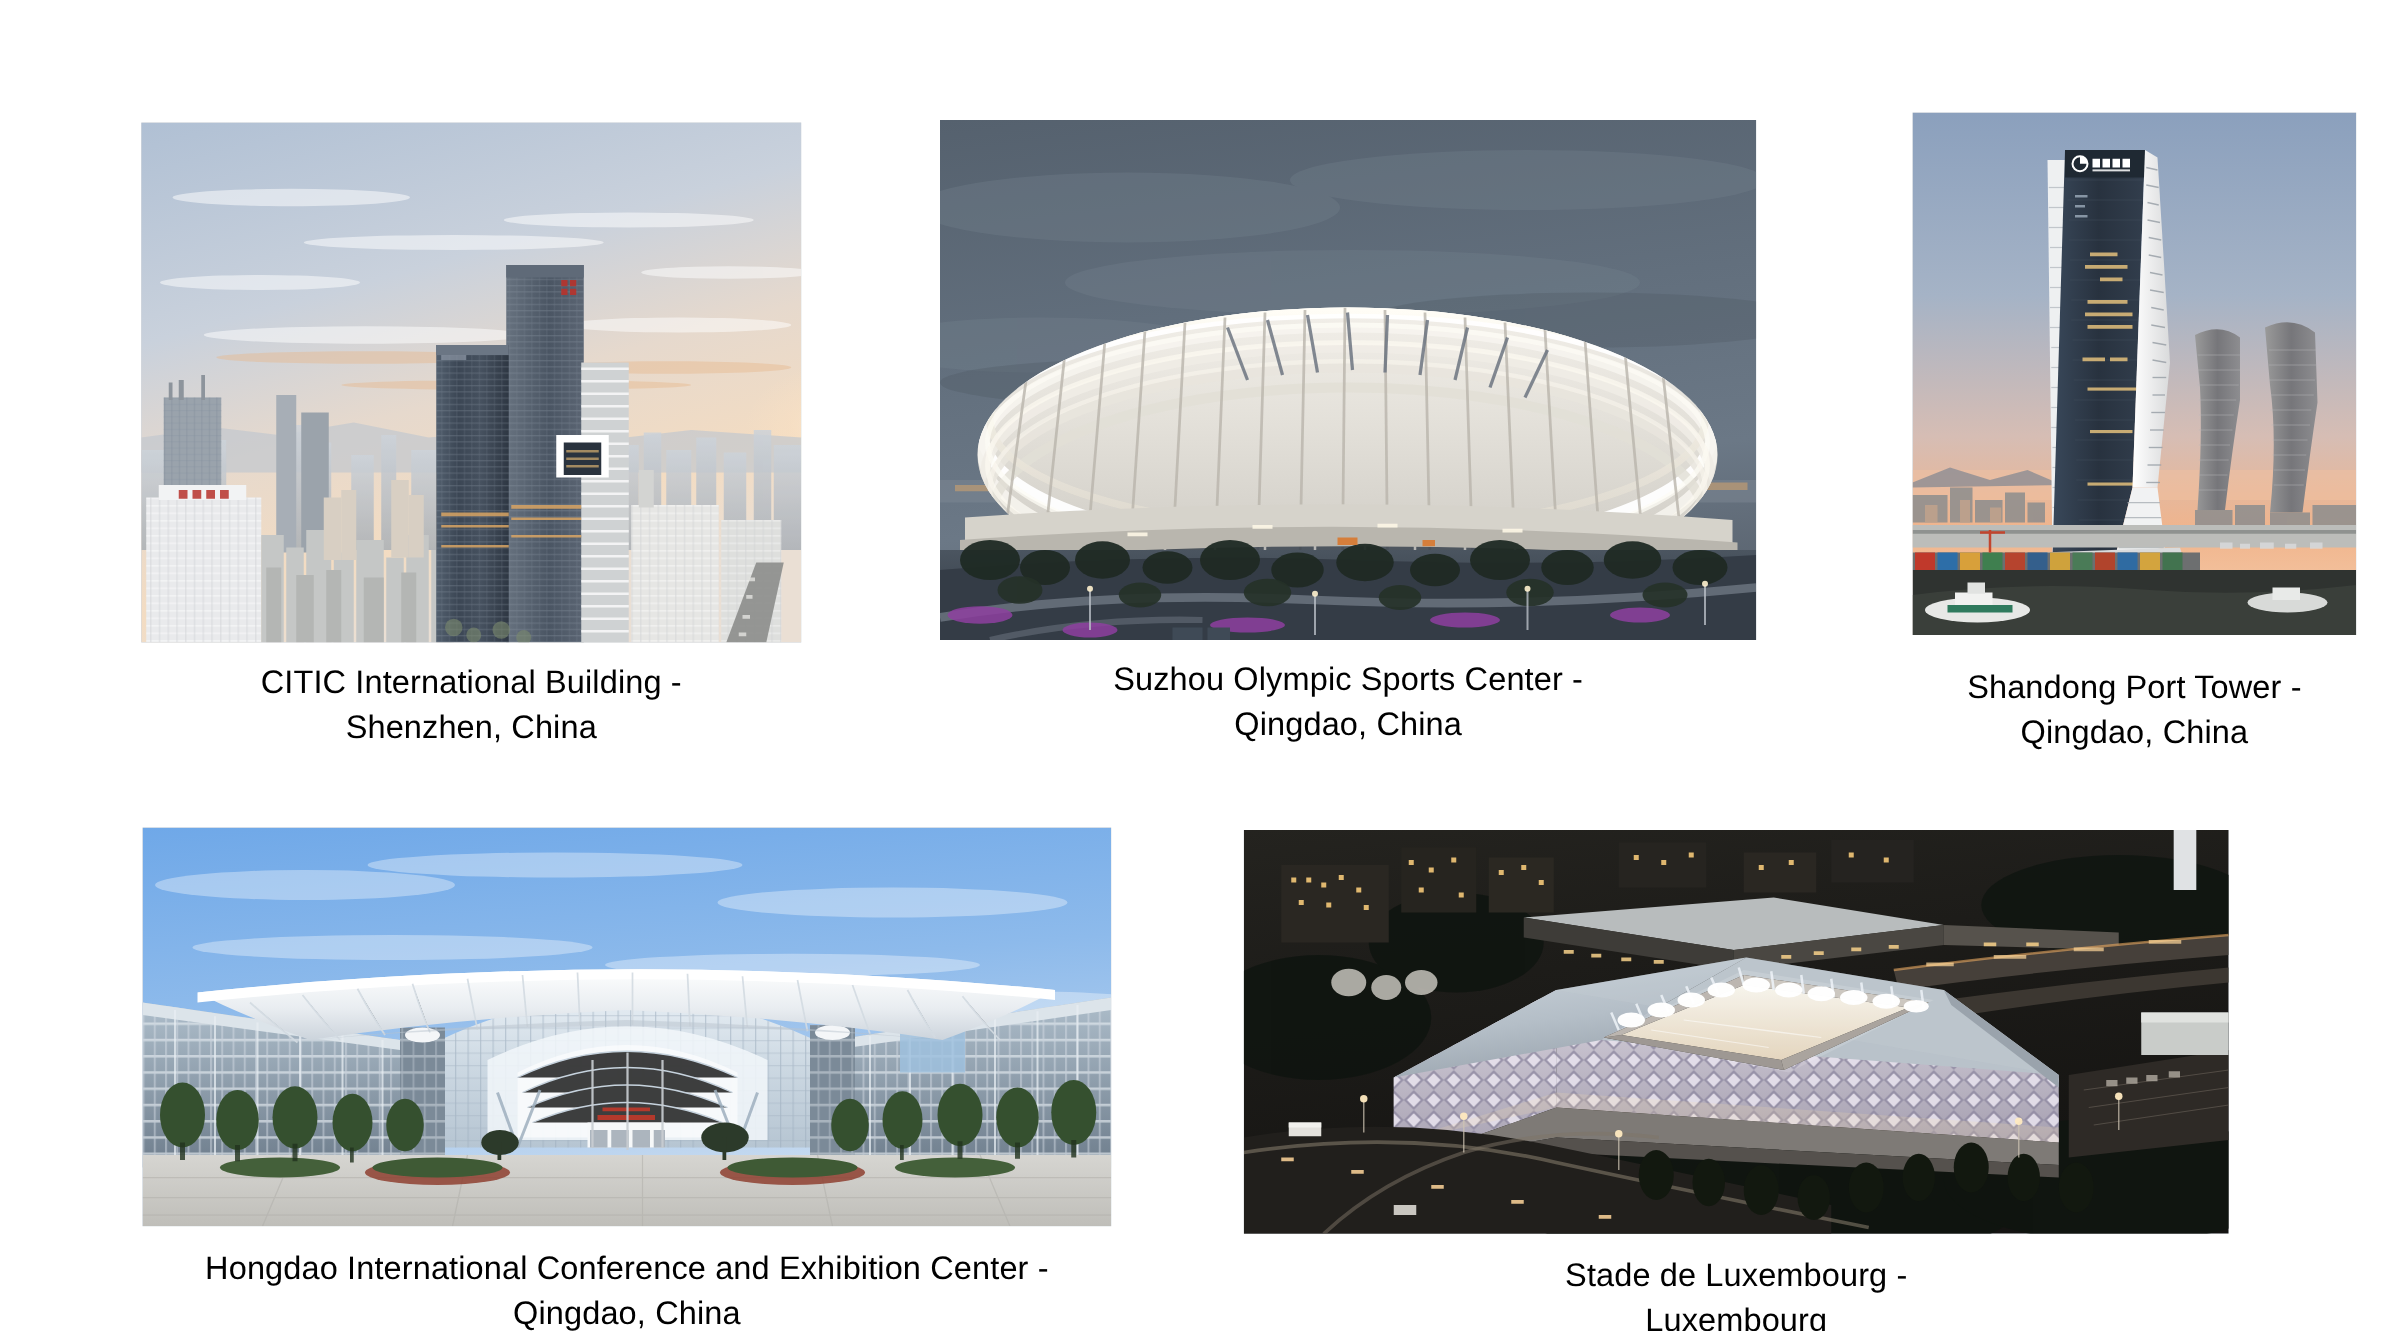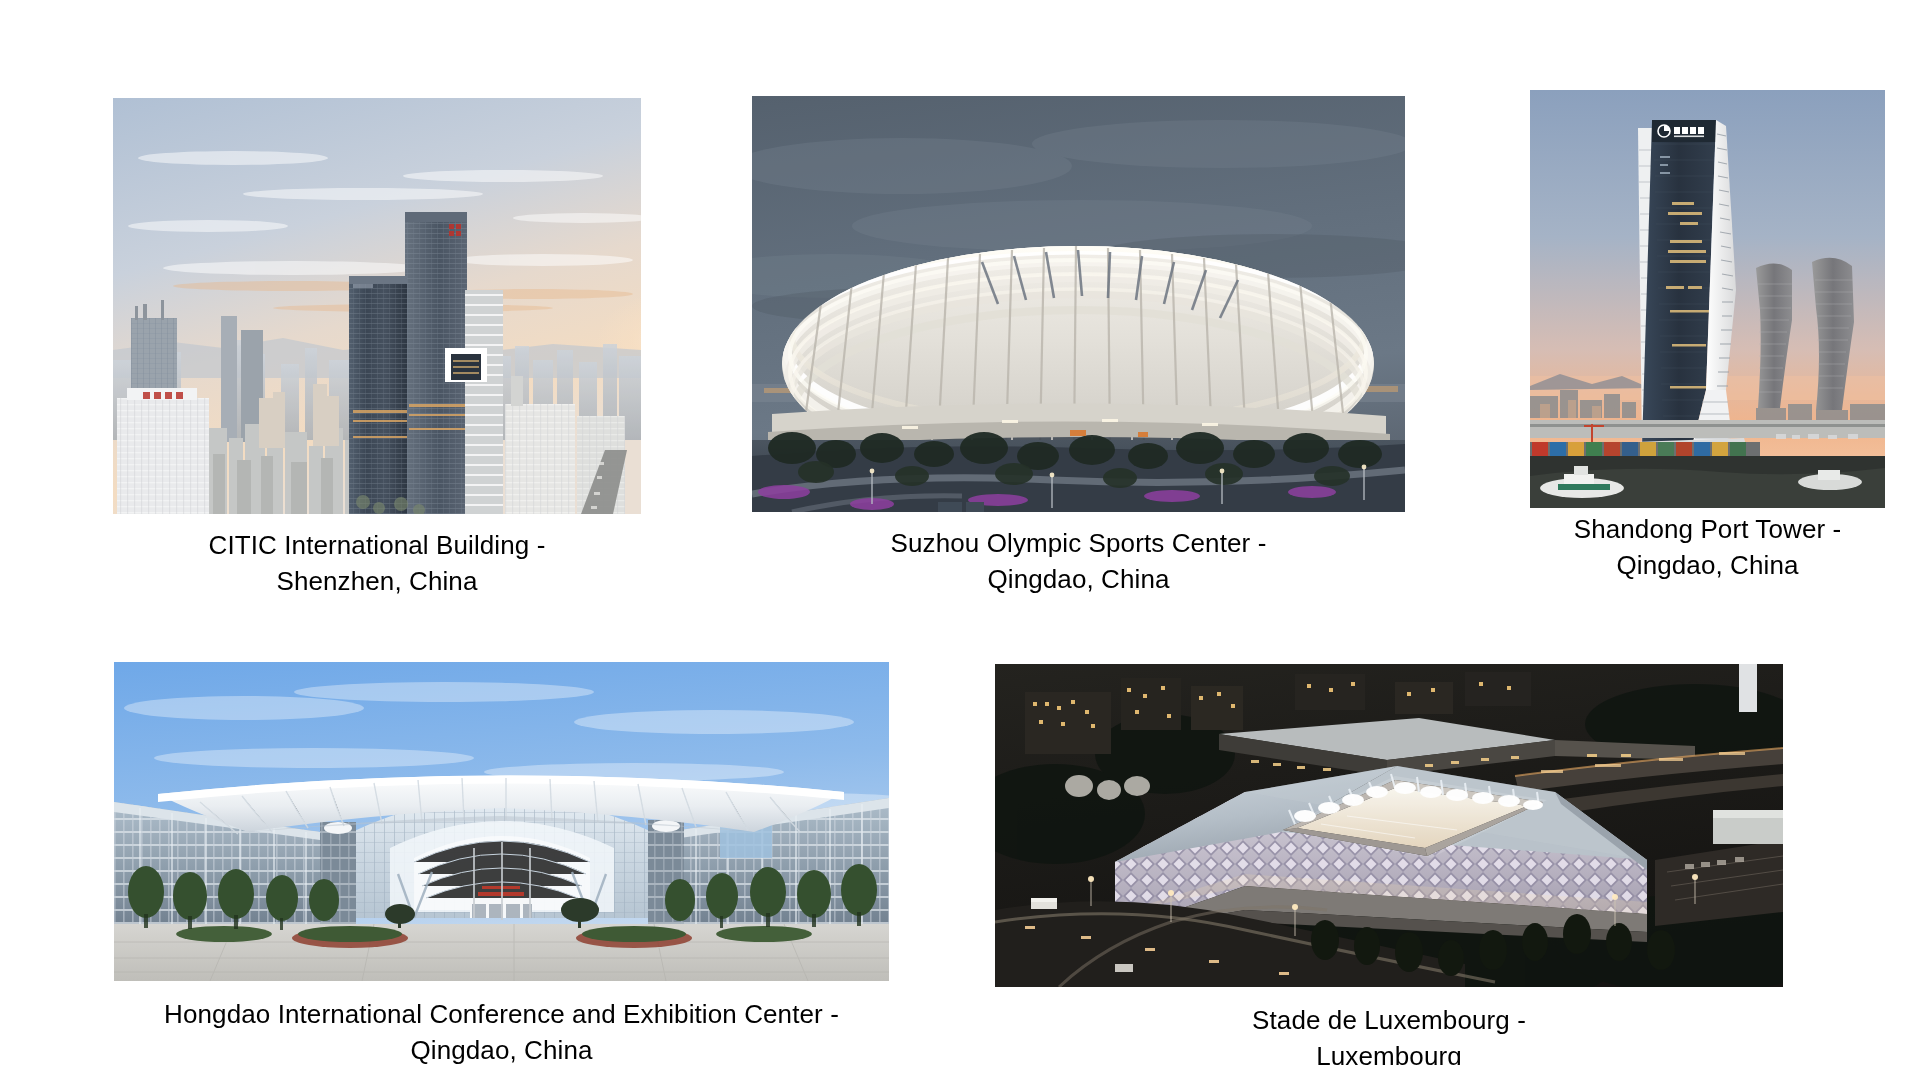--- a/index.html
+++ b/index.html
@@ -46,21 +46,21 @@
     margin-top: 14px;
   }
 
   
   #card-0 { left: 73px;   top: 82px;  width: 528px; }
   #card-1 { left: 712px;  top: 80px;  width: 653px; }
   #card-2 { left: 1490px; top: 74px;  width: 355px; }
   #card-3 { left: 74px;   top: 646px; width: 775px; }
   #card-4 { left: 955px;  top: 648px; width: 788px; }
 
-  #card-2 .caption { margin-top: 4px; }
+  #card-2 .caption { margin-top: 24px; }
   #card-3 .caption { margin-top: 16px; }
   #card-4 .caption { margin-top: 16px; }
 </style>
 </head>
 <body>
 
 <div class="gallery">
 
   <figure class="card" id="card-0">
     <div class="photo">

